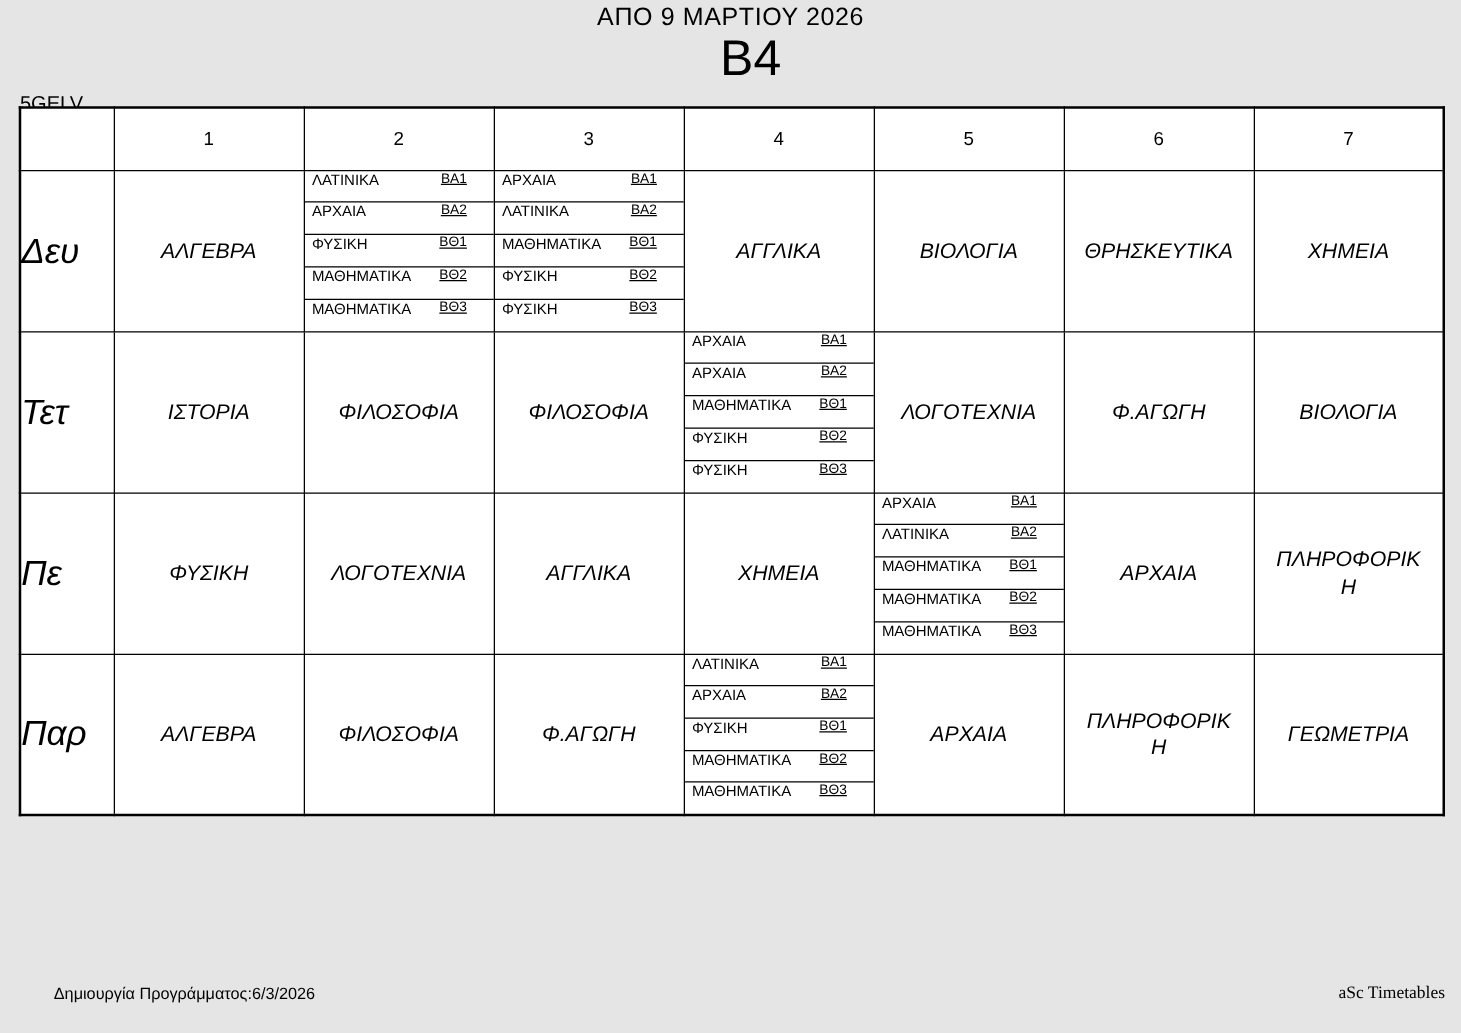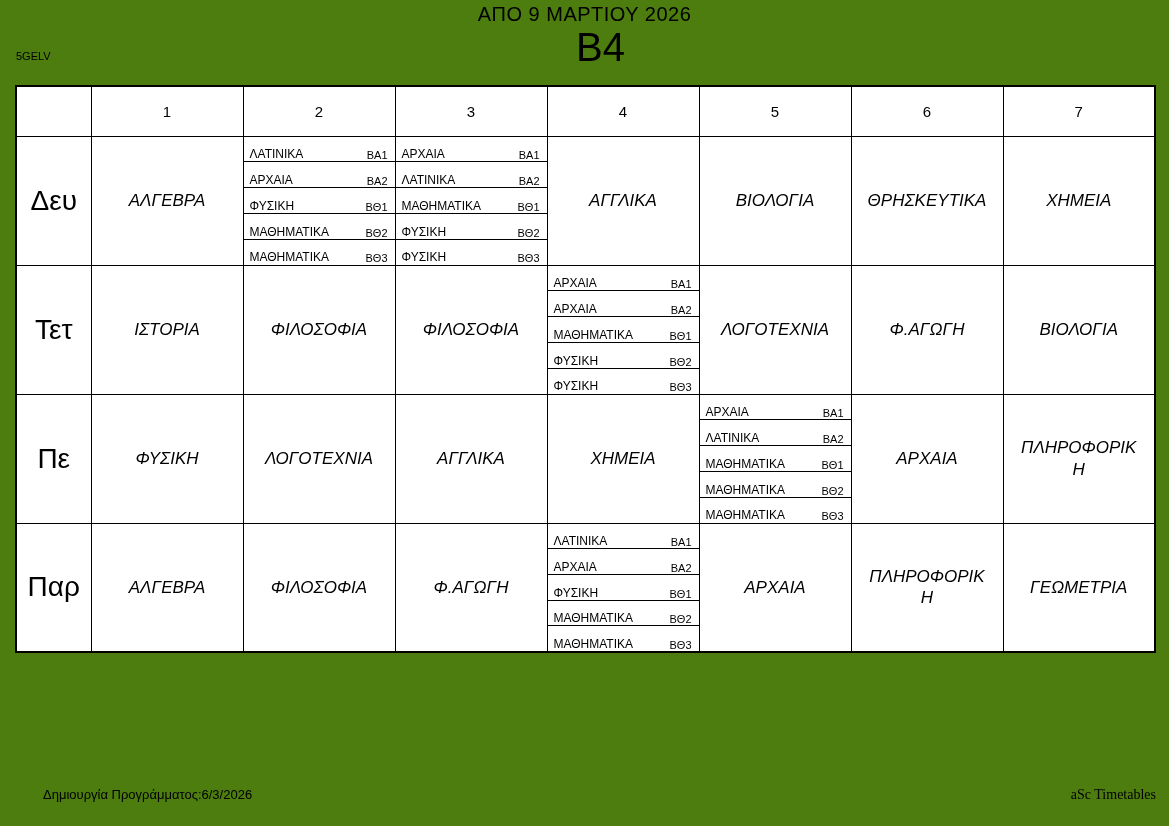--- a/index.html
+++ b/index.html
@@ -4,67 +4,67 @@
 <style>
   * { margin: 0; padding: 0; box-sizing: border-box; }
   html, body { background: #ffffff; }
   body {
     width: 1169px; height: 826px;
     font-family: "Liberation Sans", "DejaVu Sans", sans-serif;
     color: #000000;
     position: relative;
     overflow: hidden;
   }
-  .sheet { position: absolute; inset: 0; background: #4d7c0f; }
+  .sheet { position: absolute; inset: 0; background: #e5e5e5; }
 
   .title-date {
     position: absolute; top: 3px; left: 0; width: 100%;
     text-align: center; font-size: 20px; letter-spacing: 0.5px;
   }
   .title-class {
     position: absolute; top: 25px; left: 16px; width: 100%;
     text-align: center; font-size: 40px;
   }
   .tt-code {
-    position: absolute; left: 16px; top: 50px; font-size: 11px;
+    position: absolute; left: 16px; top: 75px; font-size: 16px;
   }
 
   table.grid {
     position: absolute; left: 15px; top: 85px;
     border-collapse: collapse; table-layout: fixed;
     border: 2px solid #000;
     width: 1140px;
   }
   table.grid th, table.grid td {
     border: 1px solid #000;
     background: #fff;
     font-weight: normal;
   }
   tr.header-row th { height: 50px; font-size: 15px; text-align: center; }
-  th.day-cell { font-size: 28px; text-align: center; }
+  th.day-cell { font-size: 28px; text-align: left; font-style: italic; }
   td.subject-cell {
     height: 129px;
     text-align: center; vertical-align: middle;
     font-size: 17px; line-height: 1.25;
     padding: 0 12px;
     word-break: break-all;
     font-style: italic;
   }
   td.split-cell { height: 129px; padding: 0; vertical-align: top; }
   .split-stack { display: flex; flex-direction: column; height: 100%; width: 100%; }
   .split-row {
-    flex: 1 1 0; display: flex; align-items: flex-end;
+    flex: 1 1 0; display: flex; align-items: flex-start;
     justify-content: space-between;
-    padding: 0 7px 0 6px;
+    padding: 0 21px 0 6px;
     border-bottom: 1px solid #000;
     overflow: hidden;
   }
   .split-row:last-child { border-bottom: none; }
   .split-subject { font-size: 12px; white-space: nowrap; }
-  .split-code { font-size: 11px; white-space: nowrap; }
+  .split-code { font-size: 11px; white-space: nowrap; text-decoration: underline; }
 
   .footer-left {
     position: absolute; left: 13px; top: 787px; font-size: 13px; margin-left: 30px;
   }
   .footer-right {
     position: absolute; right: 13px; top: 787px; font-size: 14px; font-family: Liberation Serif, serif;
   }
 </style>
 </head>
 <body>

